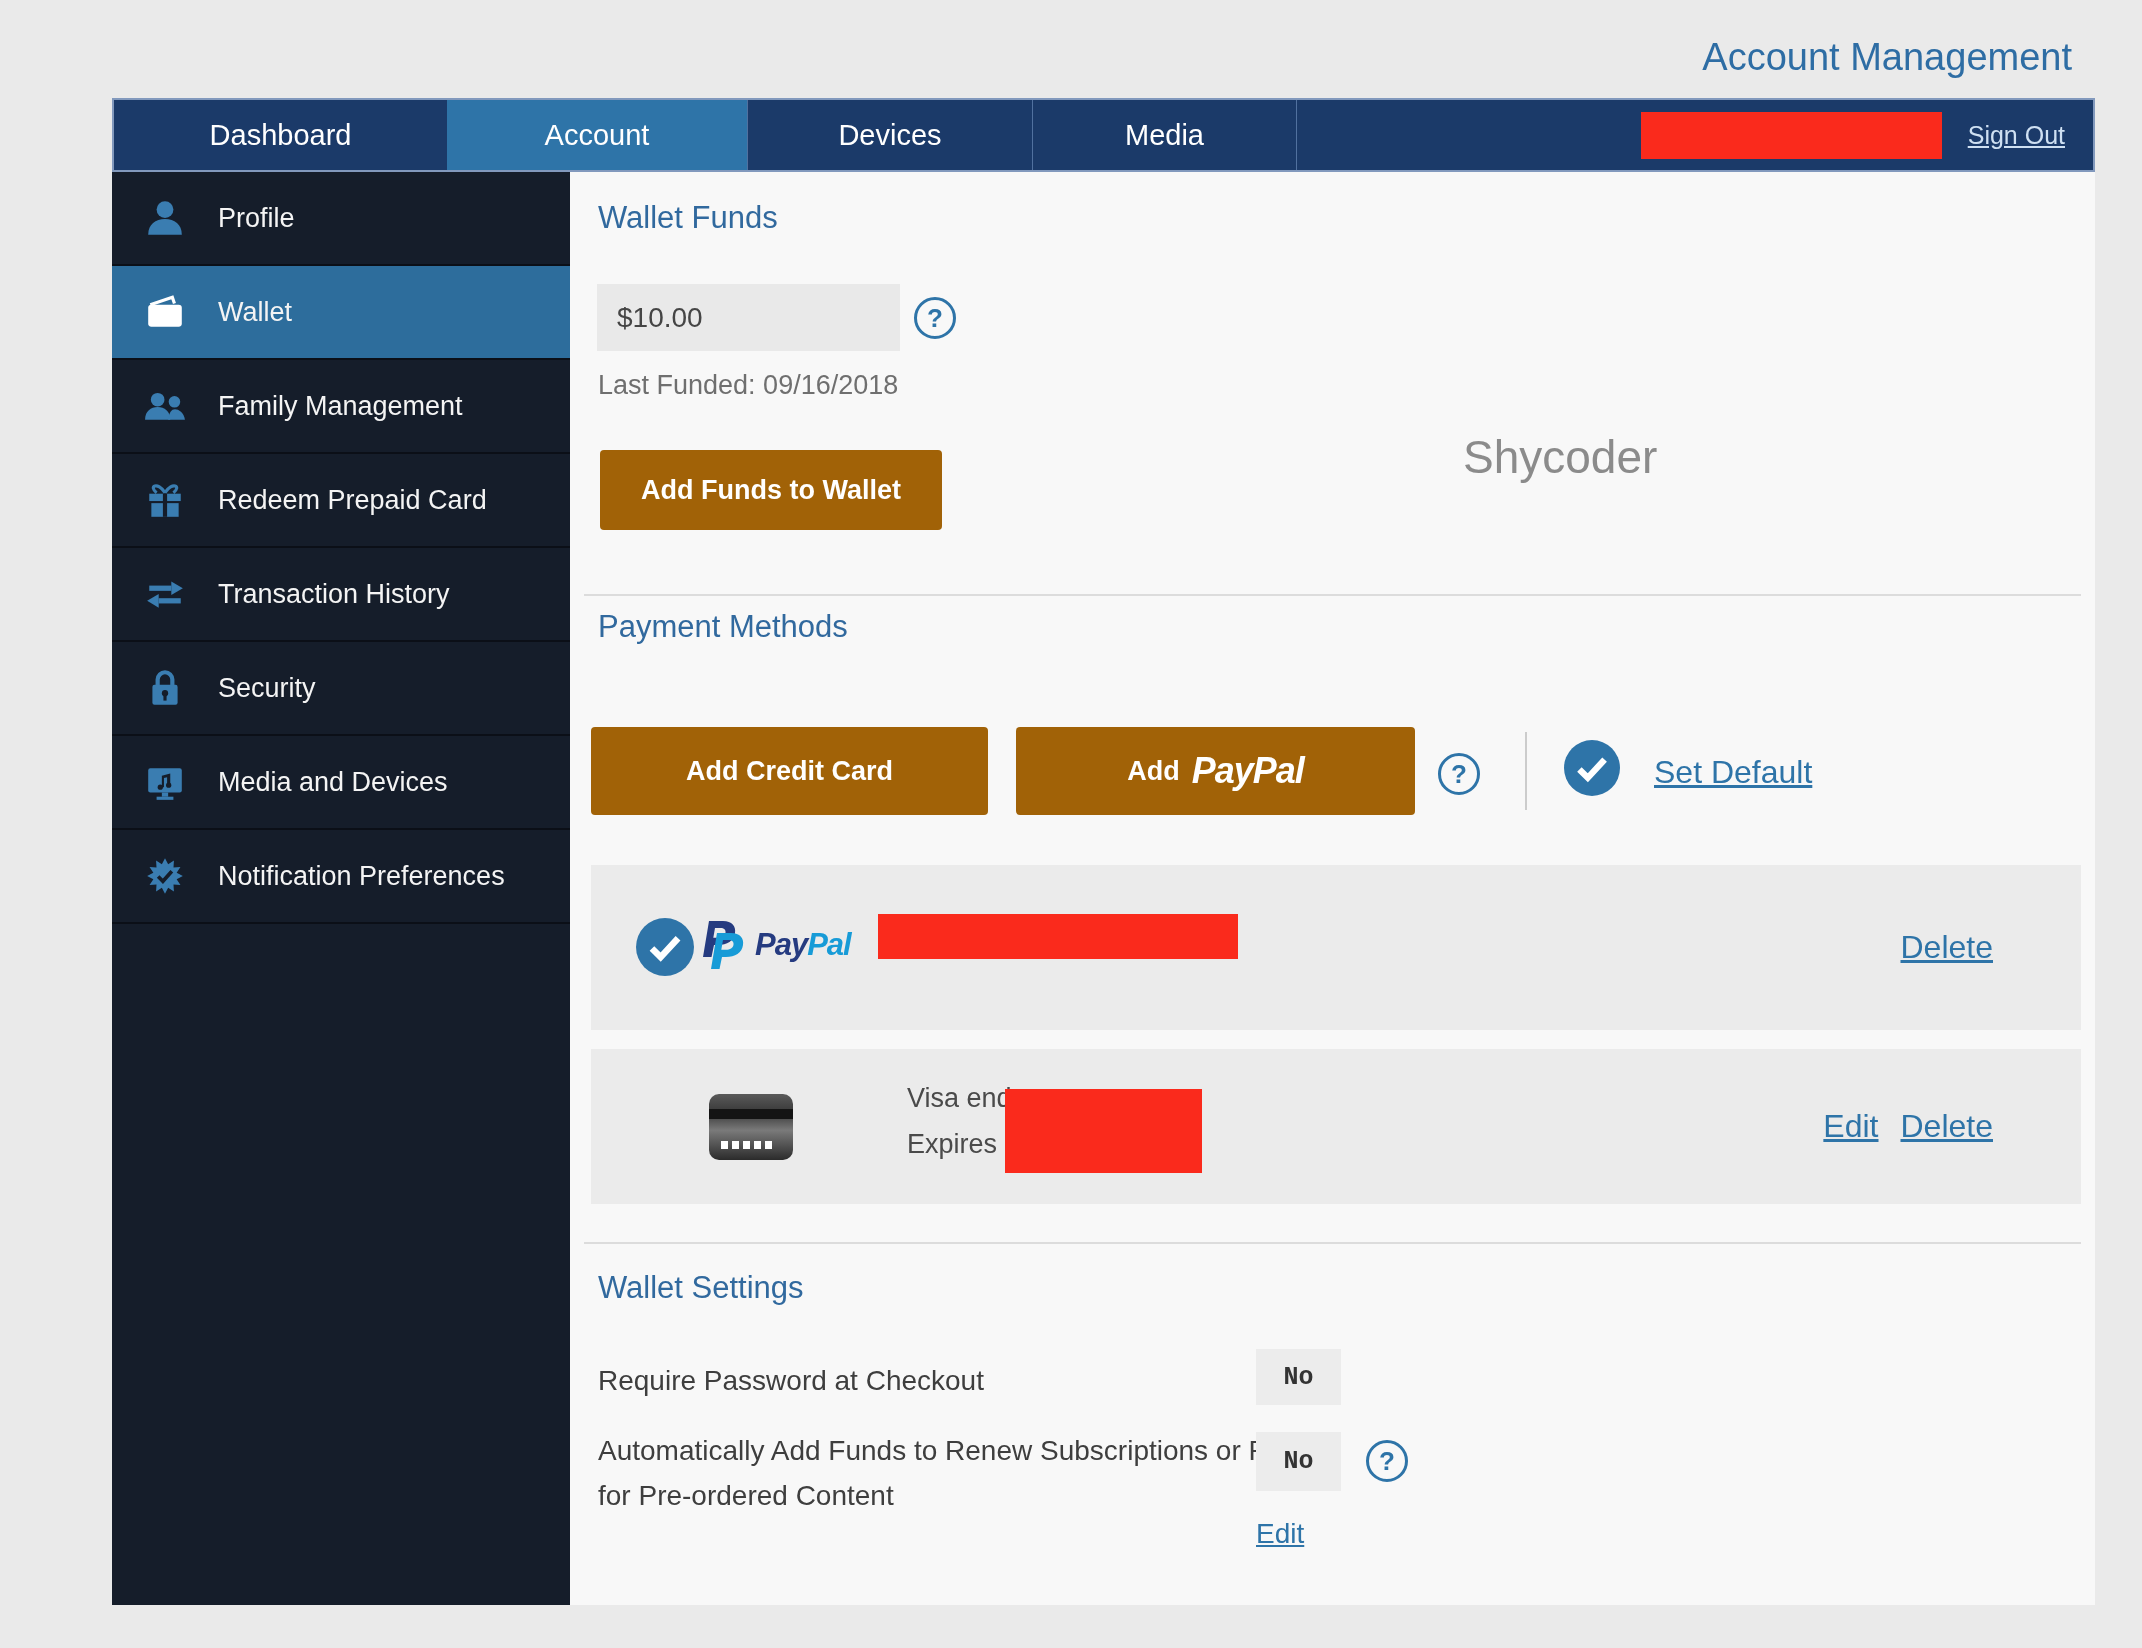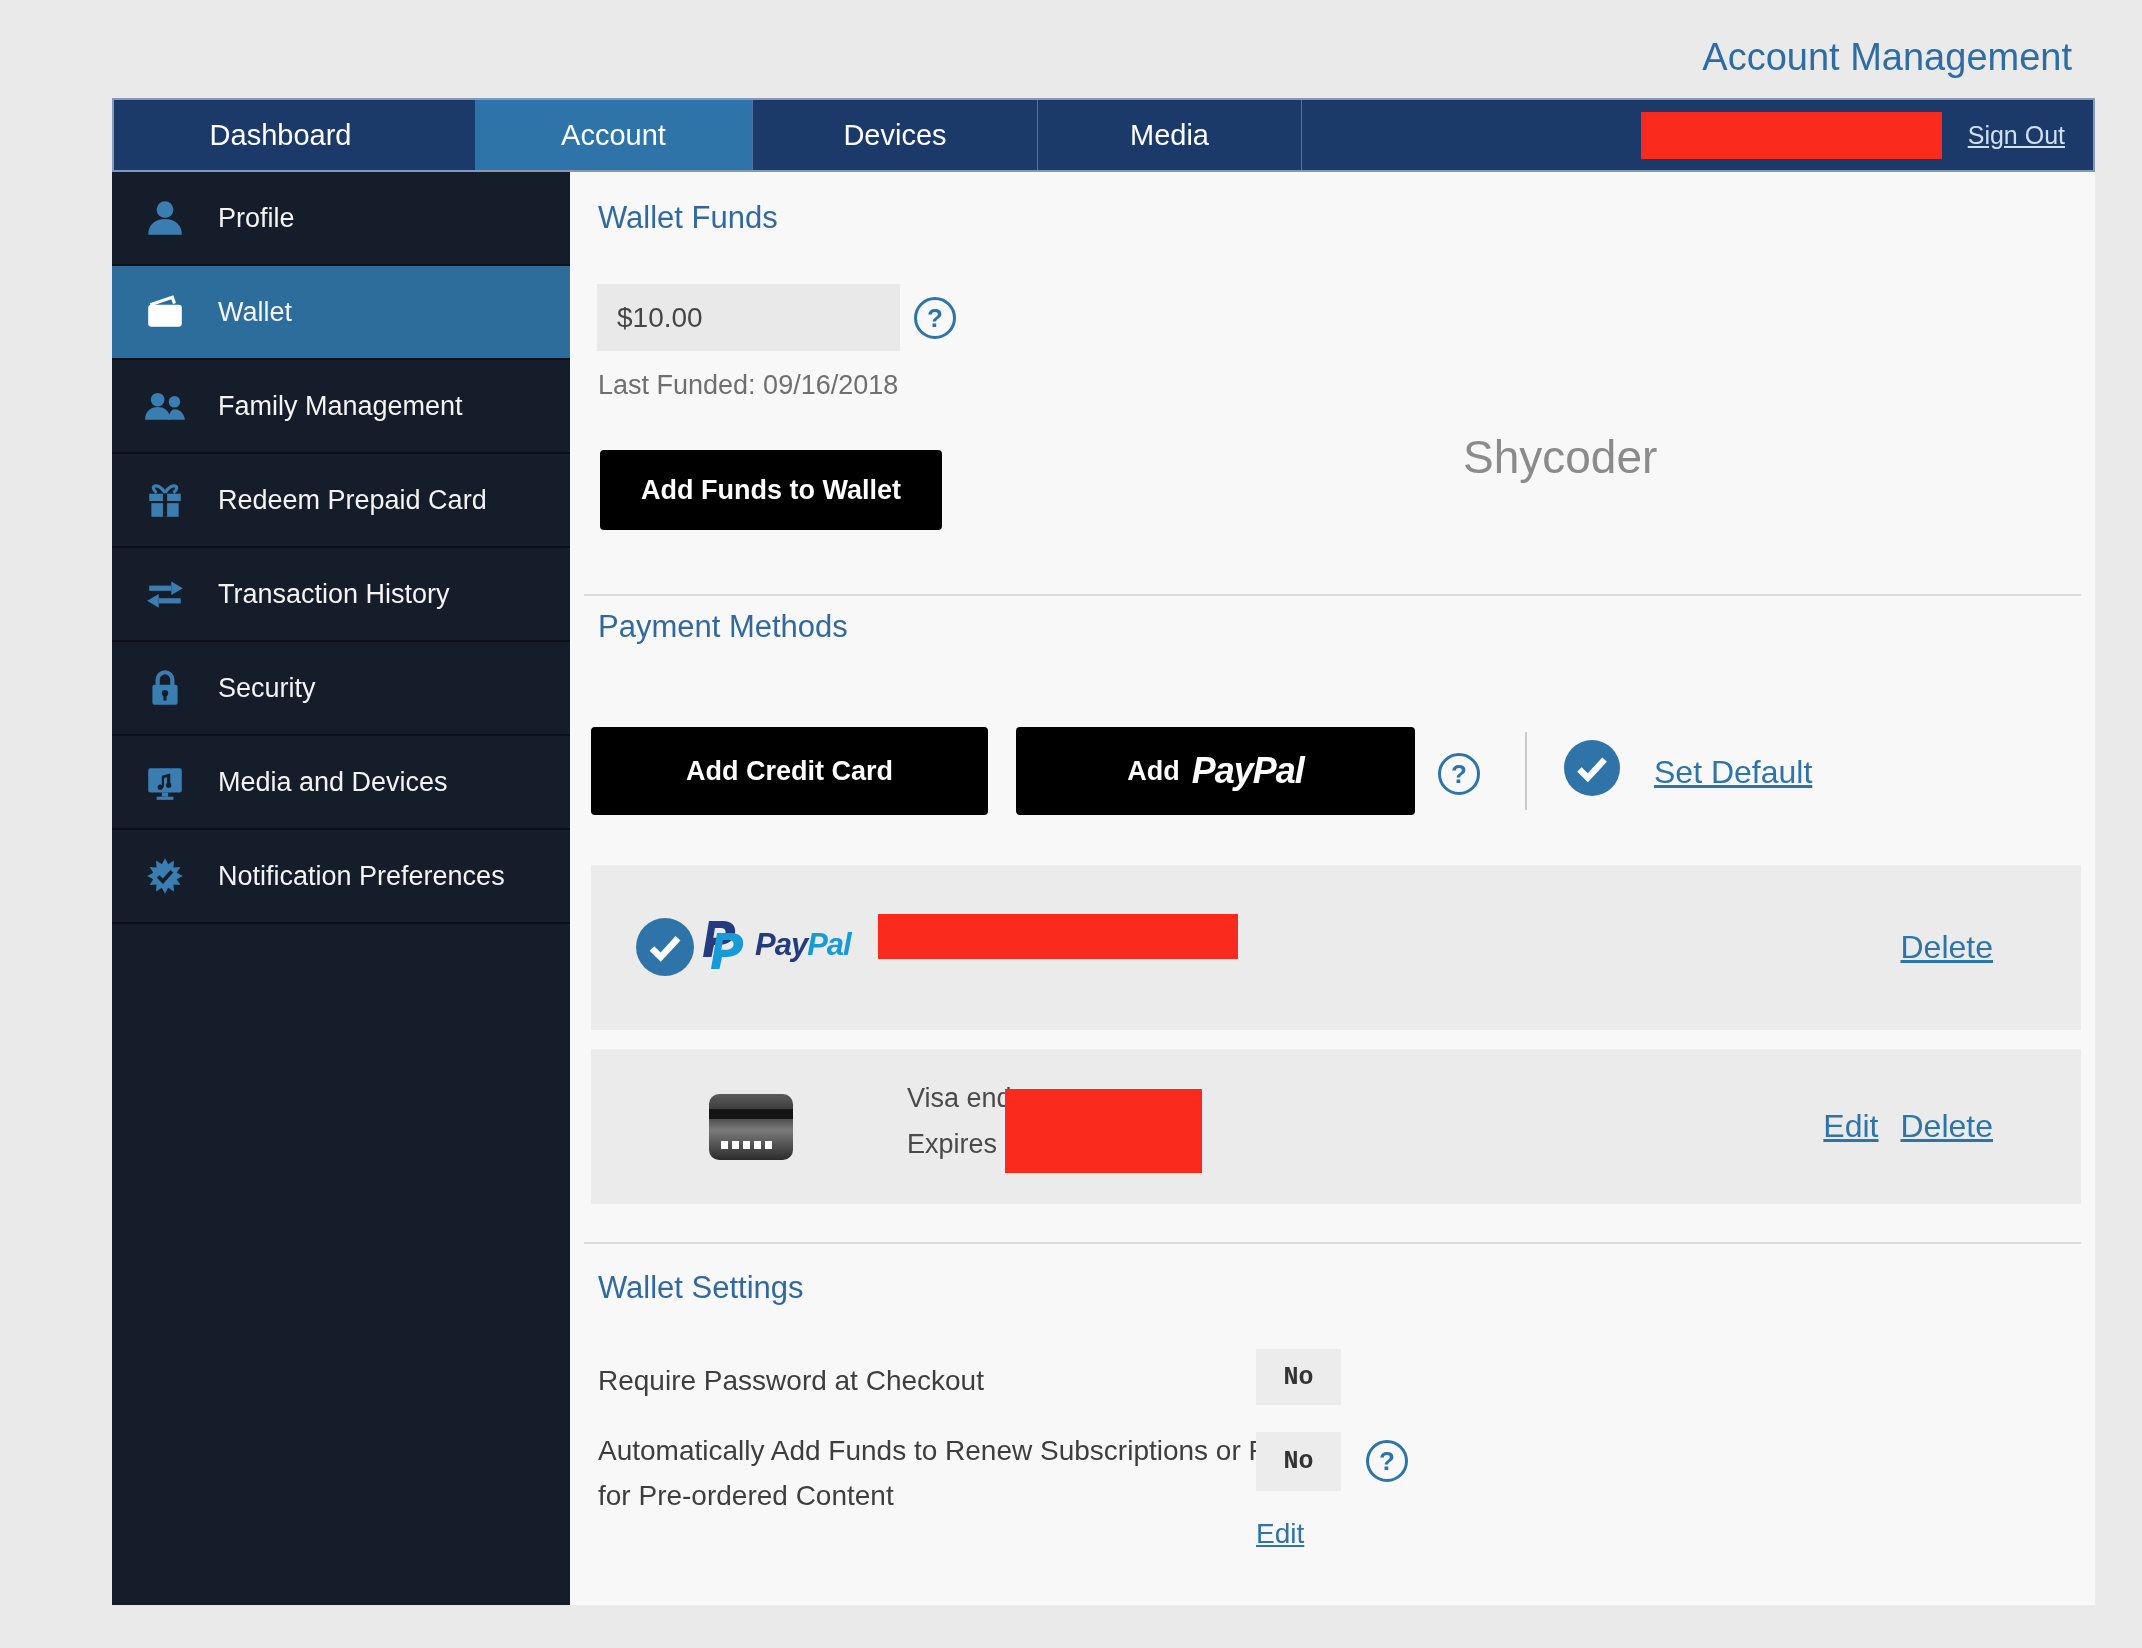--- a/index.html
+++ b/index.html
@@ -8,21 +8,21 @@
 
   
   .page-title { position:absolute; top:36px; right:70px; font-size:38px; font-weight:500; color:#2e6da4; }
 
   
   .nav { position:absolute; left:112px; top:98px; width:1983px; height:74px;
          background:#1b3a69; border:2px solid #8299bd; display:flex; align-items:stretch; }
   .nav-tab { display:flex; align-items:center; justify-content:center; color:#ffffff;
              font-size:29px; cursor:pointer; }
   .nav-tab.t0 { width:333px; }
-  .nav-tab.t1 { width:277px; background:#2e74a8;margin-left:28px; }
+  .nav-tab.t1 { width:300px; background:#2e74a8; }
   .nav-tab.t2 { width:285px; border-left:1px solid #51719f; }
   .nav-tab.t3 { width:265px; border-left:1px solid #51719f; border-right:1px solid #51719f; }
   .nav-spacer { flex:1; }
   .nav-redaction { width:301px; height:47px; background:#fa2a1c; align-self:center; margin-right:26px; }
   .sign-out { align-self:center; margin-right:28px; font-size:25px; color:#cfe0f2;
               text-decoration:underline; cursor:pointer; }
 
   
   .sidebar { position:absolute; left:112px; top:172px; width:458px; height:1433px; background:#151d2a; }
   .side-item { height:94px; display:flex; align-items:center; border-bottom:2px solid #0b0f17; cursor:pointer; }
@@ -50,21 +50,21 @@
 
   .help-icon { position:absolute; width:42px; height:42px; border:3px solid #2e74a8; border-radius:50%;
                color:#2e74a8; font-size:26px; font-weight:bold; display:flex; align-items:center;
                justify-content:center; cursor:pointer; background:transparent; }
   .help-1 { left:344px; top:125px; }
   .help-2 { left:868px; top:581px; }
   .help-3 { left:796px; top:1268px; }
 
   .last-funded { position:absolute; left:28px; top:198px; font-size:27px; color:#6f6f6f; }
 
-  .btn { position:absolute; background:#000000; color:#ffffff; border:none; border-radius:4px;
+  .btn { position:absolute; background:#a16207; color:#ffffff; border:none; border-radius:4px;
          font-family:"Liberation Sans",sans-serif; font-size:27px; font-weight:bold; cursor:pointer;
          display:flex; align-items:center; justify-content:center; }
   .btn-add-funds { left:30px; top:278px; width:342px; height:80px; }
   .btn-add-cc { left:21px; top:555px; width:397px; height:88px; }
   .btn-add-pp { left:446px; top:555px; width:399px; height:88px; gap:12px; }
   .pp-brand { font-size:36px; font-style:italic; font-weight:bold; letter-spacing:-1px; }
 
   .watermark { position:absolute; left:893px; top:258px; font-size:46px; color:#8b8b8b; }
 
   .divider { position:absolute; left:14px; width:1497px; height:2px; background:#dcdcdc; }

